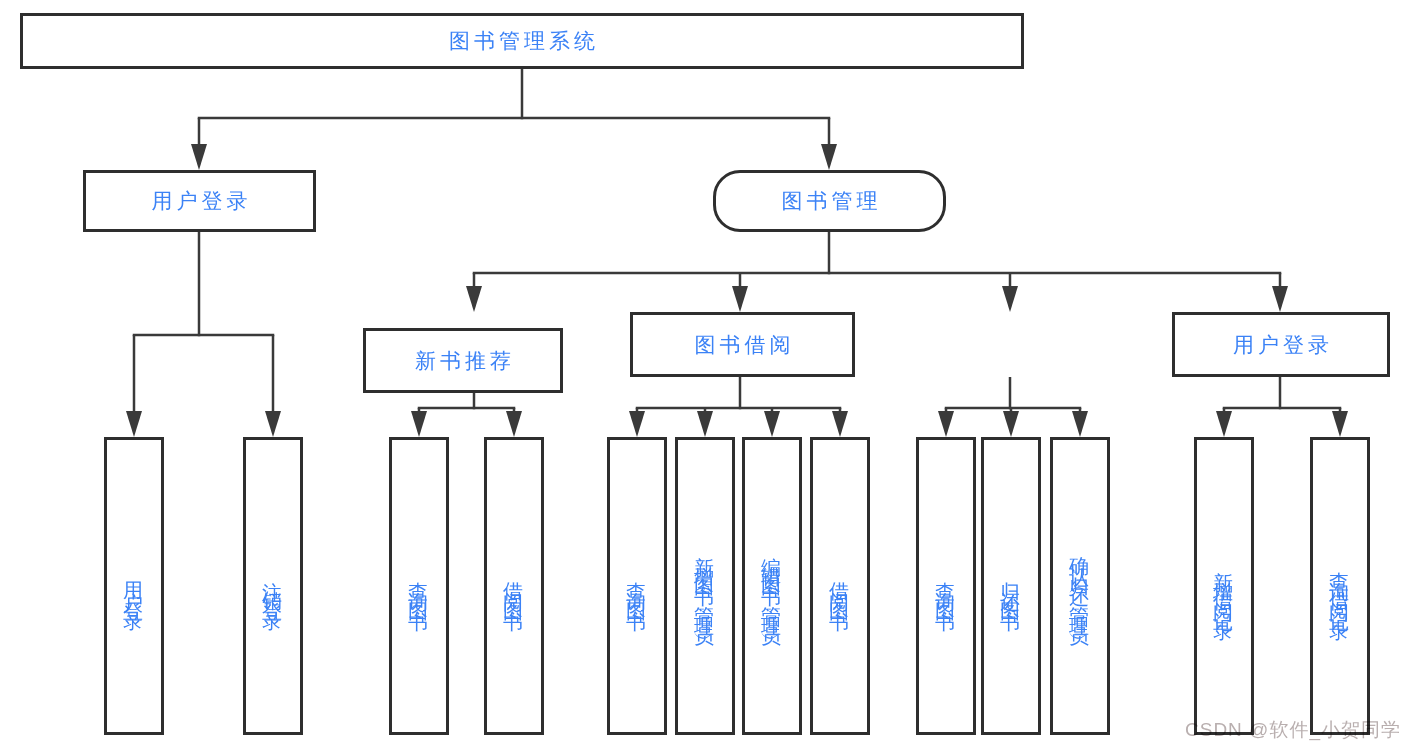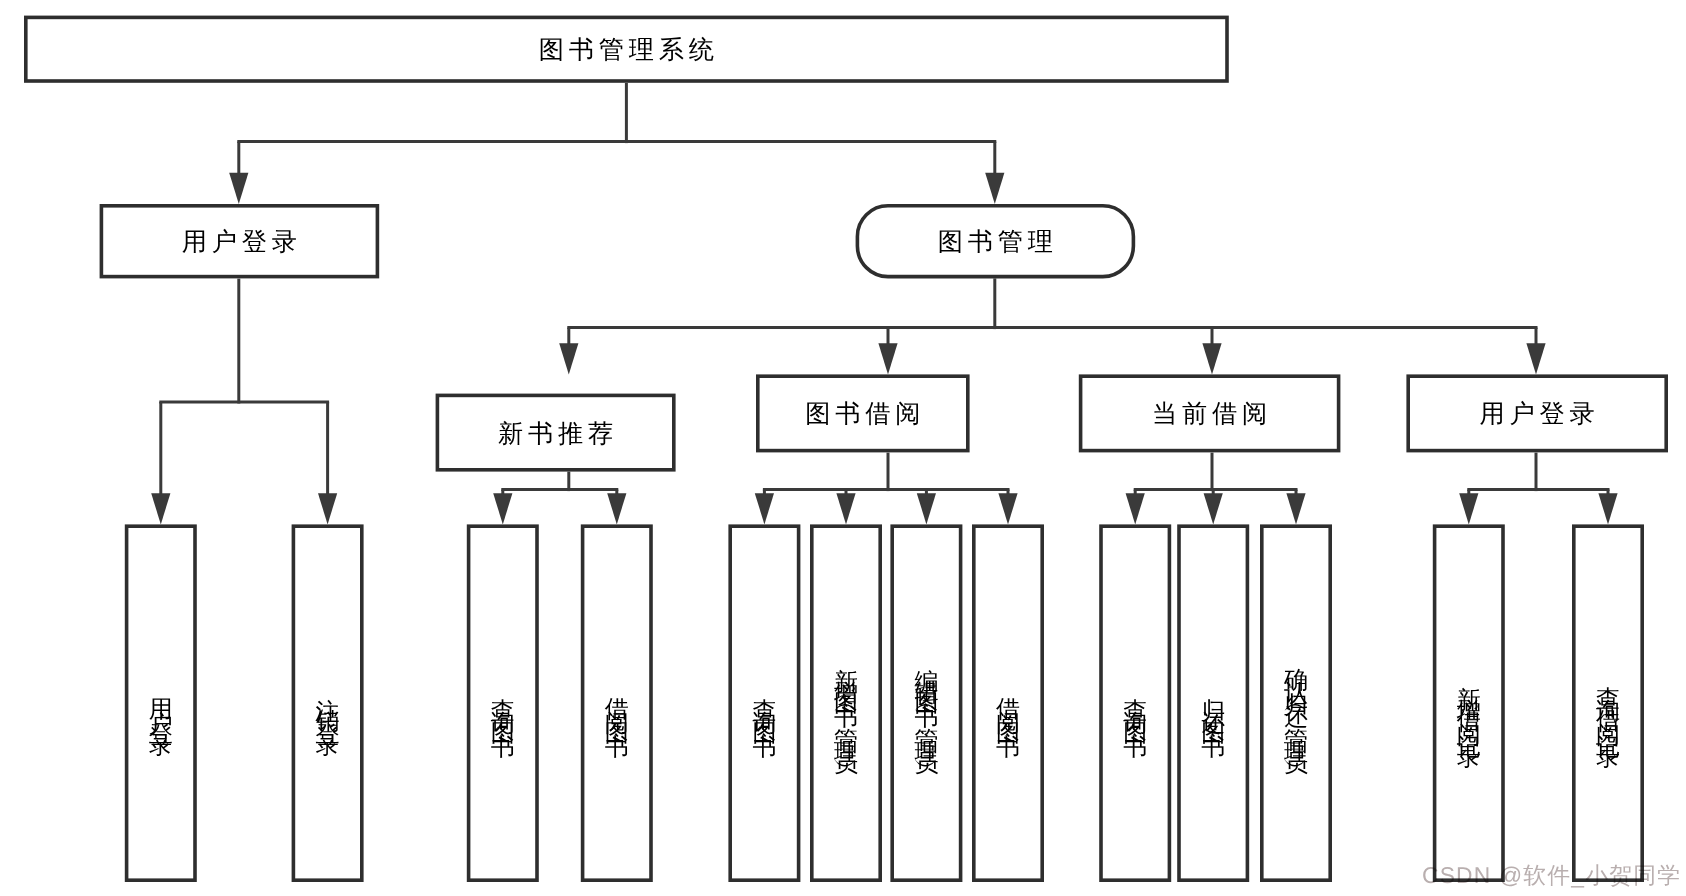--- a/index.html
+++ b/index.html
@@ -24,42 +24,42 @@
     z-index: 1;
   }
   .box {
     position: absolute;
     box-sizing: border-box;
     background: #ffffff;
     border: 3px solid #2e2e2e;
     display: flex;
     align-items: center;
     justify-content: center;
-    color: #000000;
+    color: #3b82f6;
     z-index: 2;
     white-space: nowrap;
   }
   .h-box {
     font-size: 21px;
     letter-spacing: 4px;
     text-indent: 4px;
   }
   .v-box {
     writing-mode: vertical-lr;
     text-orientation: mixed;
     font-size: 20px;
     letter-spacing: 10px;
     white-space: normal;
   }
   
   .n-root   { left: 20px;   top: 13px;  width: 1004px; height: 56px; }
   .n-login  { left: 83px;   top: 170px; width: 233px;  height: 62px; }
   .n-mgmt   { left: 713px;  top: 170px; width: 233px;  height: 62px; border-radius: 27px; }
   .n-newrec { left: 363px;  top: 328px; width: 200px;  height: 65px; }
-  .n-borrow { left: 630px;  top: 312px; width: 178px;  height: 65px; text-align: center; }
+  .n-borrow { left: 630px;  top: 312px; width: 225px;  height: 65px; text-align: center; }
   .n-current{ left: 899px;  top: 312px; width: 218px;  height: 65px; }
   .n-records{ left: 1172px; top: 312px; width: 218px;  height: 65px; }
   .leaf { top: 437px; width: 60px; height: 298px; }
   .lf-1  { left: 104px; }
   .lf-2  { left: 243px; }
   .lf-3  { left: 389px; }
   .lf-4  { left: 484px; }
   .lf-5  { left: 607px; }
   .lf-6  { left: 675px; }
   .lf-7  { left: 742px; }
@@ -151,21 +151,20 @@
     <polygon points="1332,411 1348,411 1340,437"></polygon>
   </svg>
 
   <div class="box h-box n-root">图书管理系统</div>
 
   <div class="box h-box n-login">用户登录</div>
   <div class="box h-box n-mgmt">图书管理</div>
 
   <div class="box h-box n-newrec">新书推荐</div>
   <div class="box h-box n-borrow">图书借阅</div>
-  <div class="box h-box n-current">当前借阅</div>
   <div class="box h-box n-records">用户登录</div>
 
   <div class="box v-box leaf lf-1">用户登录</div>
   <div class="box v-box leaf lf-2">注销登录</div>
 
   <div class="box v-box leaf lf-3">查询图书</div>
   <div class="box v-box leaf lf-4">借阅图书</div>
 
   <div class="box v-box leaf lf-5">查询图书</div>
   <div class="box v-box leaf lf-6">新增图书（管理员）</div>

